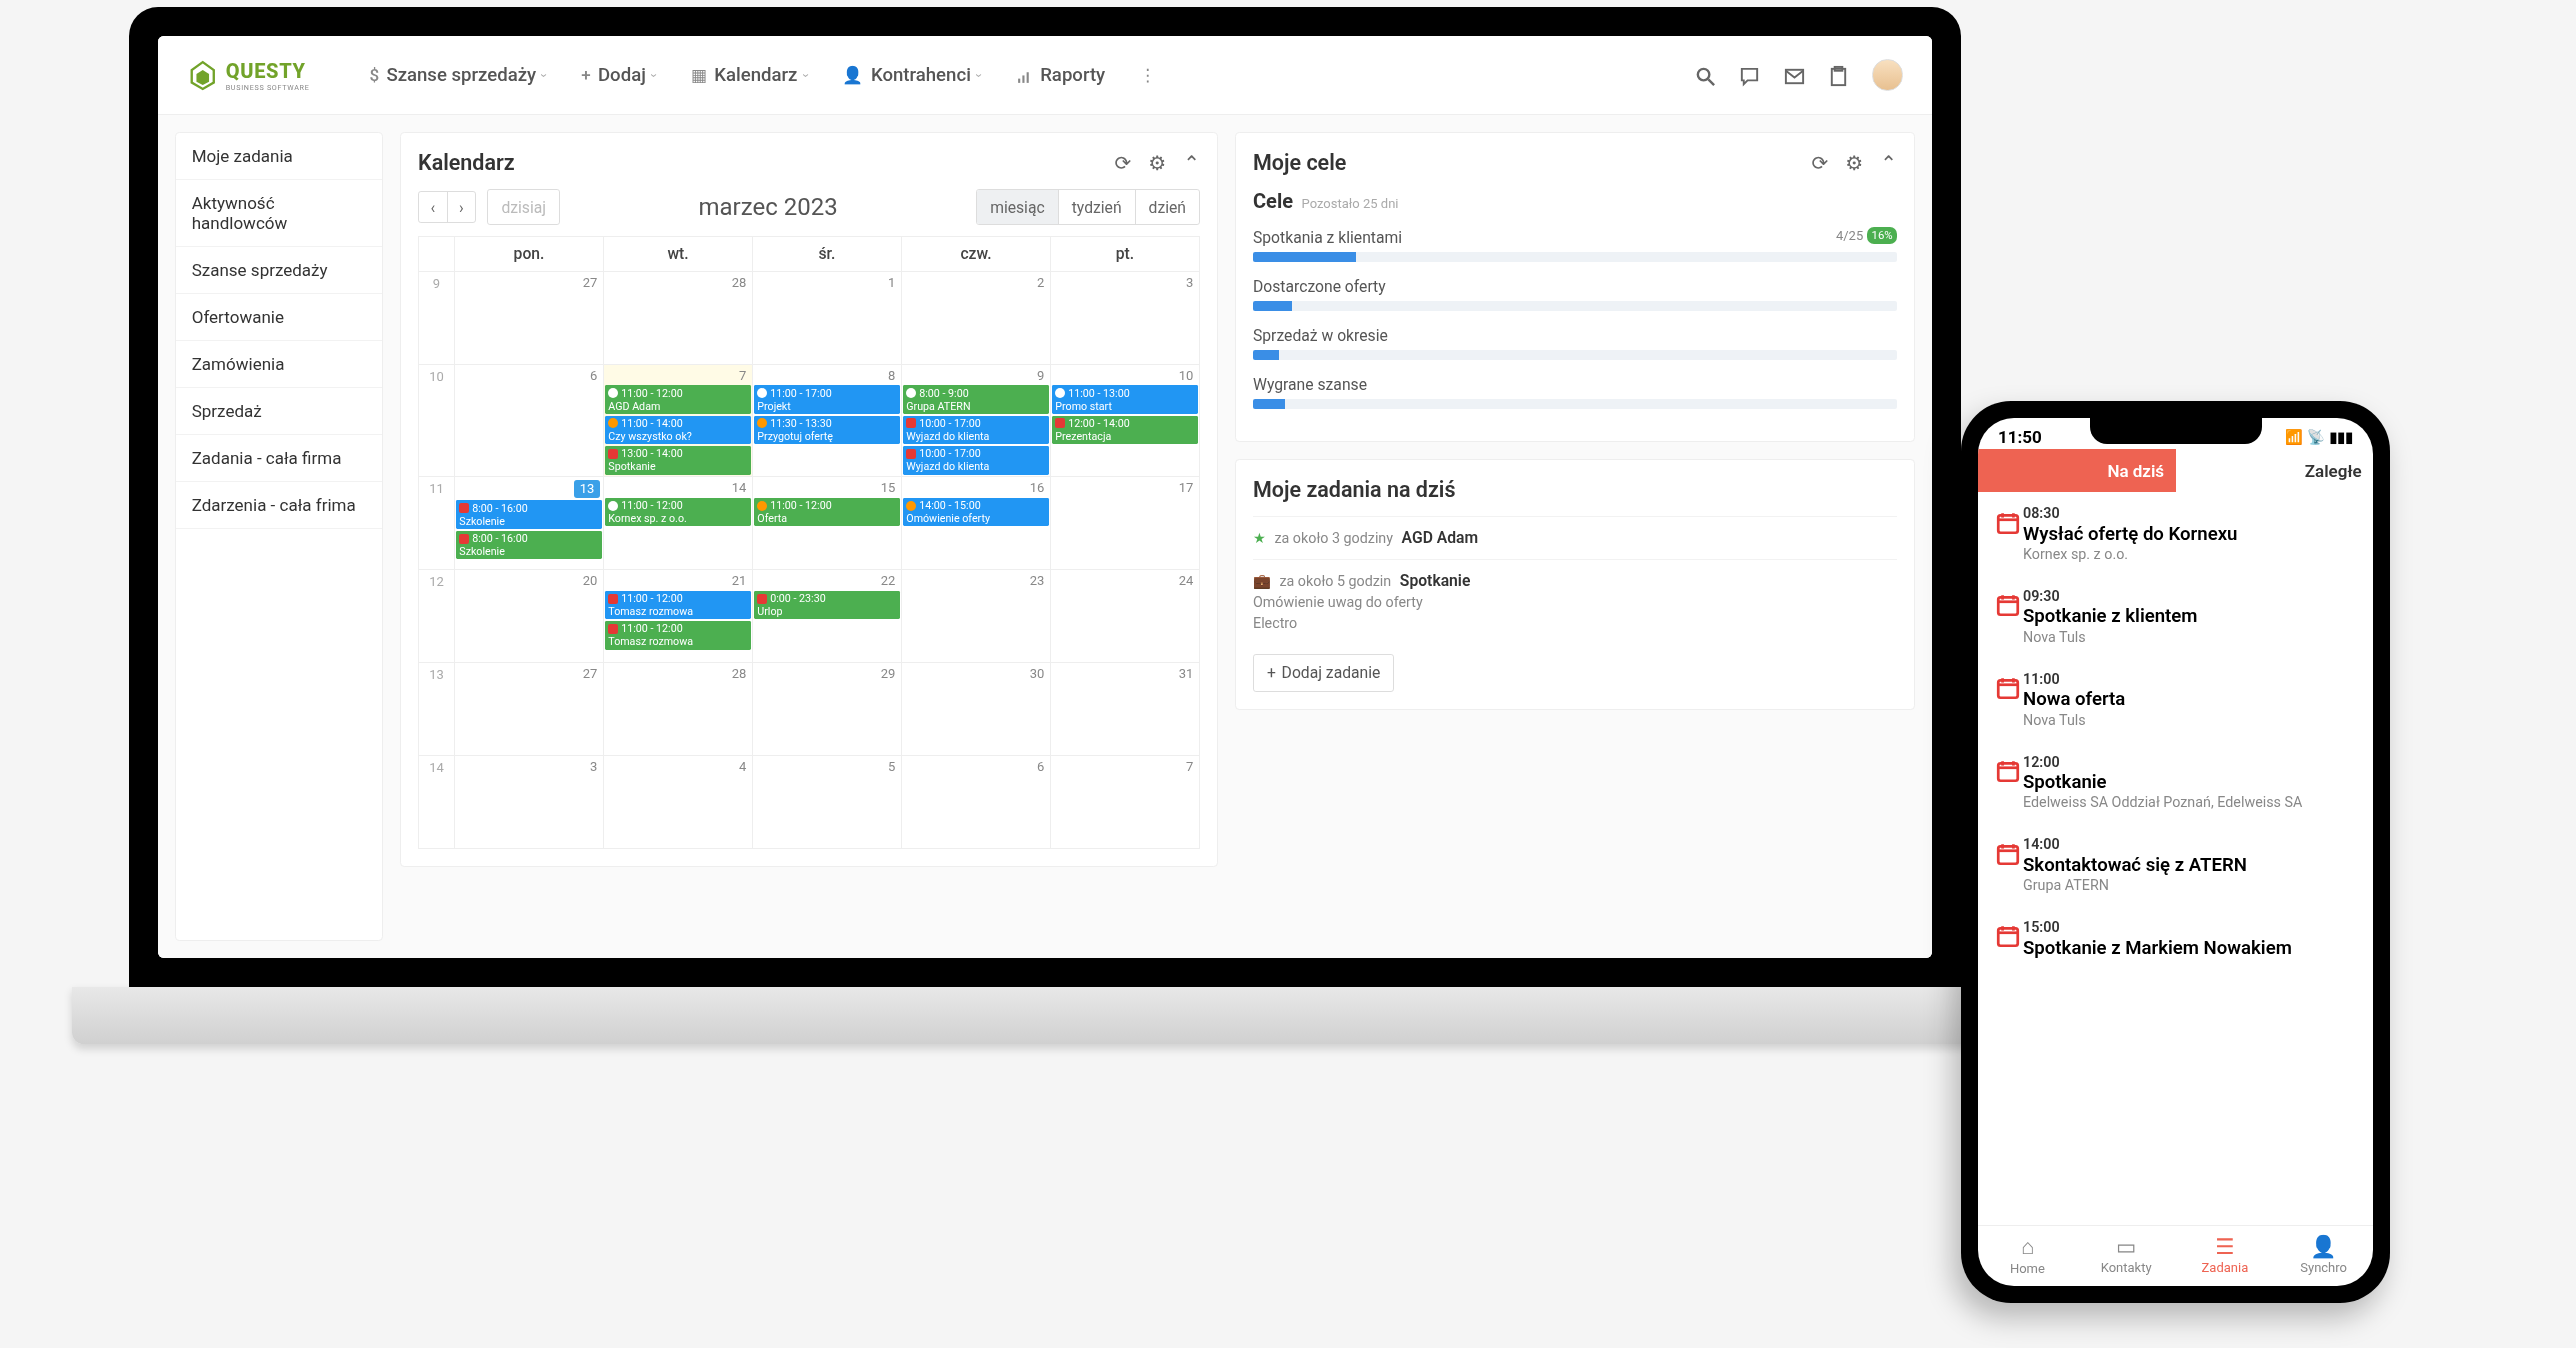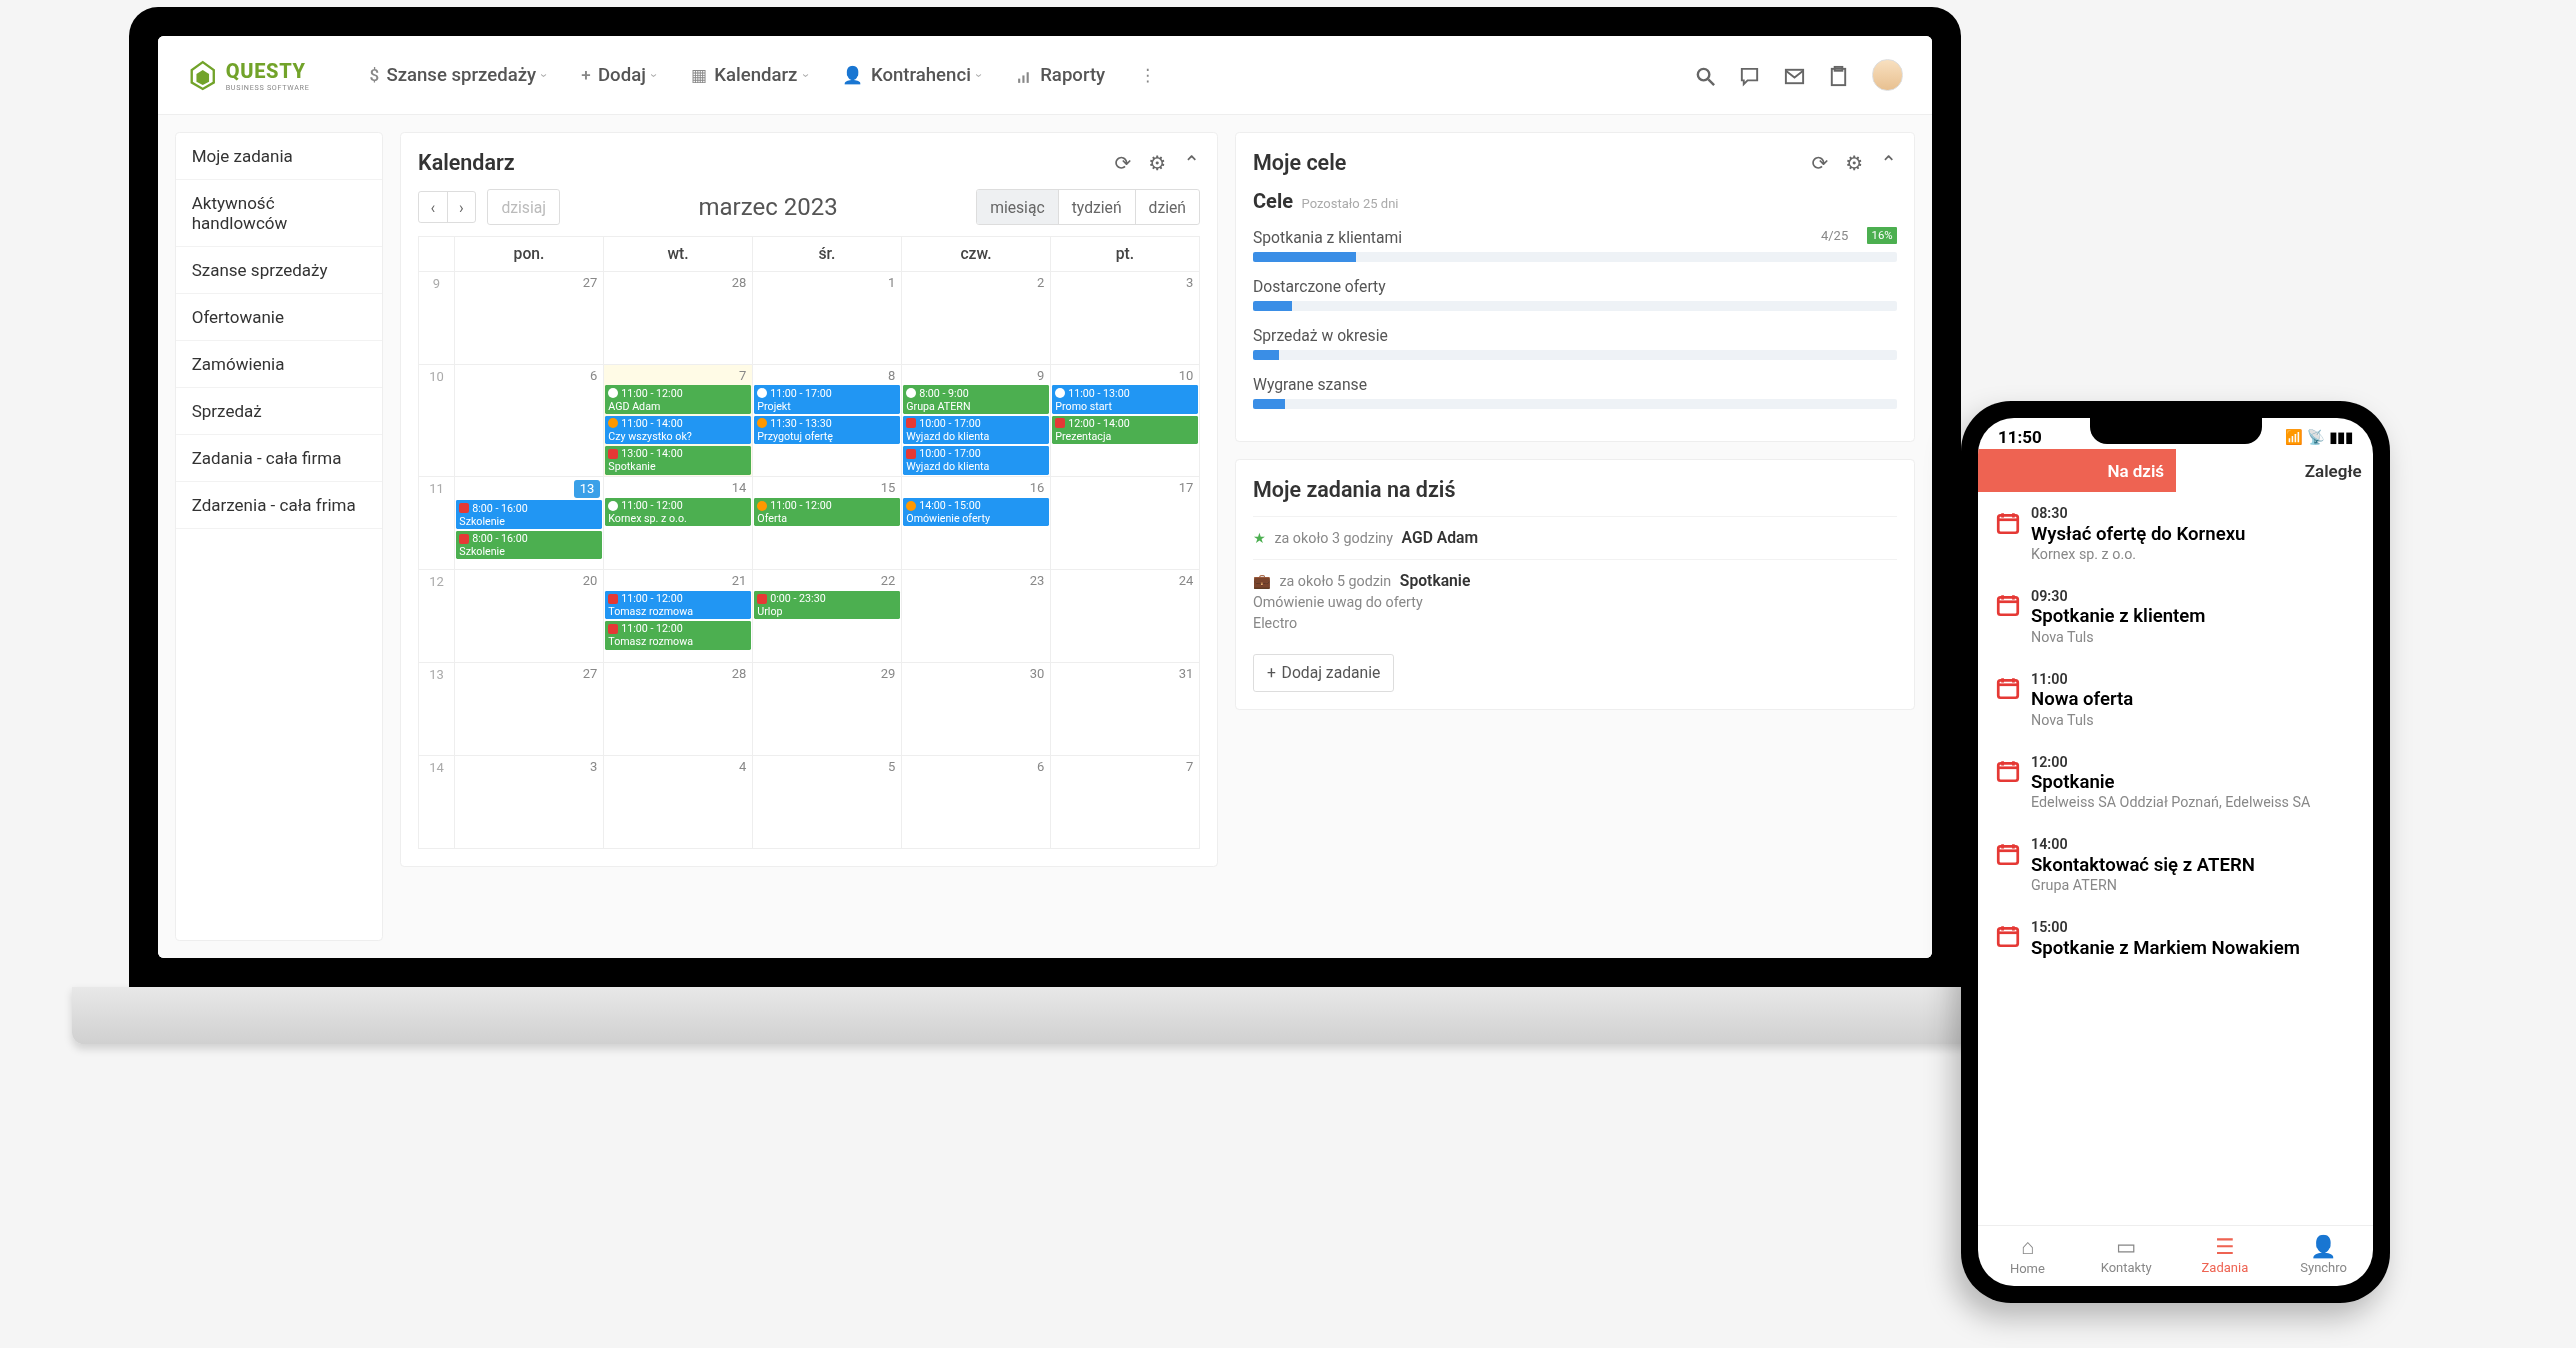--- a/index.html
+++ b/index.html
@@ -70,21 +70,21 @@
 .evt .lbl { font-size: 10.7px; }
 .dot-red { width: 10px; height: 10px; background: #e53935; border-radius: 2.1px; display: inline-block; }
 .dot-white { width: 10px; height: 10px; background: #fff; border-radius: 50%; display: inline-block; }
 .dot-orange { width: 10px; height: 10px; background: #ff9800; border-radius: 50%; display: inline-block; }
 
 
 .goals-sub { font-size: 13px; color: #aaa; margin-left: 8.6px; }
 .goal-row { margin-bottom: 14.3px; }
 .goal-row .top { display: flex; justify-content: space-between; font-size: 15.7px; color: #555; margin-bottom: 5.7px; }
 .goal-row .val { font-size: 13px; color: #888; }
-.badge { background: #4caf50; color: #fff; font-size: 11.4px; padding: 1.4px 4.3px; border-radius: 1px; margin-left: 19px; }
+.badge { background: #4caf50; color: #fff; font-size: 11.4px; padding: 1.4px 4.3px; border-radius: 7px; margin-left: 4px; }
 .bar { width: 100%; height: 10px; background: #eef2f6; border-radius: 2.1px; overflow: hidden; }
 .bar .fill { height: 100%; background: #3a8ee6; }
 
 
 .task-row { padding: 11.4px 0; border-top: 0.7px solid #f2f2f2; }
 .task-row:first-child { border-top: none; }
 .task-head { display: flex; align-items: center; gap: 8.6px; font-size: 15.7px; }
 .task-head .icn { font-size: 14.3px; }
 .task-head .when { color: #888; font-size: 14.3px; }
 .task-head .title { font-weight: 600; color: #333; }
@@ -95,21 +95,21 @@
 .phone-frame { position: absolute; right: 186px; top: 401px; width: 429px; height: 902px; background: #000; border-radius: 50px; padding: 17px; box-shadow: -7.2px 14.3px 29px rgba(0,0,0,0.25); }
 .phone-screen { width: 100%; height: 100%; background: #fff; border-radius: 36px; overflow: hidden; display: flex; flex-direction: column; position: relative; }
 .notch { position: absolute; top: 0; left: 50%; transform: translateX(-50%); width: 172px; height: 26px; background: #000; border-radius: 0 0 17px 17px; z-index: 10; }
 .status-bar { display: flex; justify-content: space-between; align-items: center; padding: 8.6px 20px 2.9px; font-size: 17px; font-weight: 700; }
 .status-icons { display: flex; gap: 4.3px; font-size: 14.3px; }
 .tabs { display: flex; }
 .tab { flex: 1; text-align: right; padding: 11.4px; font-size: 17px; font-weight: 600; }
 .tab.active { background: #ee6352; color: #fff; }
 .tab.inactive { color: #333; }
 .task-list { flex: 1; overflow: hidden; }
-.ptask { display: flex; gap: 10px; padding: 13px 17px; align-items: flex-start; }
+.ptask { display: flex; gap: 2px; padding: 13px 17px; align-items: flex-start; }
 .ptask-icon { font-size: 26px; color: #e53935; margin-top: 4.3px; flex-shrink: 0; }
 .ptask-body { flex: 1; min-width: 0; }
 .ptask-time { font-size: 14.3px; color: #333; font-weight: 600; }
 .ptask-title { font-size: 18.6px; color: #000; font-weight: 600; margin: 1.4px 0; white-space: nowrap; overflow: hidden; text-overflow: ellipsis; }
 .ptask-sub { font-size: 14.3px; color: #888; white-space: nowrap; overflow: hidden; text-overflow: ellipsis; }
 .bottom-nav { display: flex; border-top: 0.7px solid #eee; }
 .bnav-item { flex: 1; text-align: center; padding: 7.2px 0 10px; font-size: 13px; color: #888; }
 .bnav-item.active { color: #ee6352; }
 .bnav-item .bicn { font-size: 21.5px; display: block; margin-bottom: 1.4px; }
 .chev { display: inline-block; transform: rotate(90deg); font-size: 13px; color: #aaa; }

